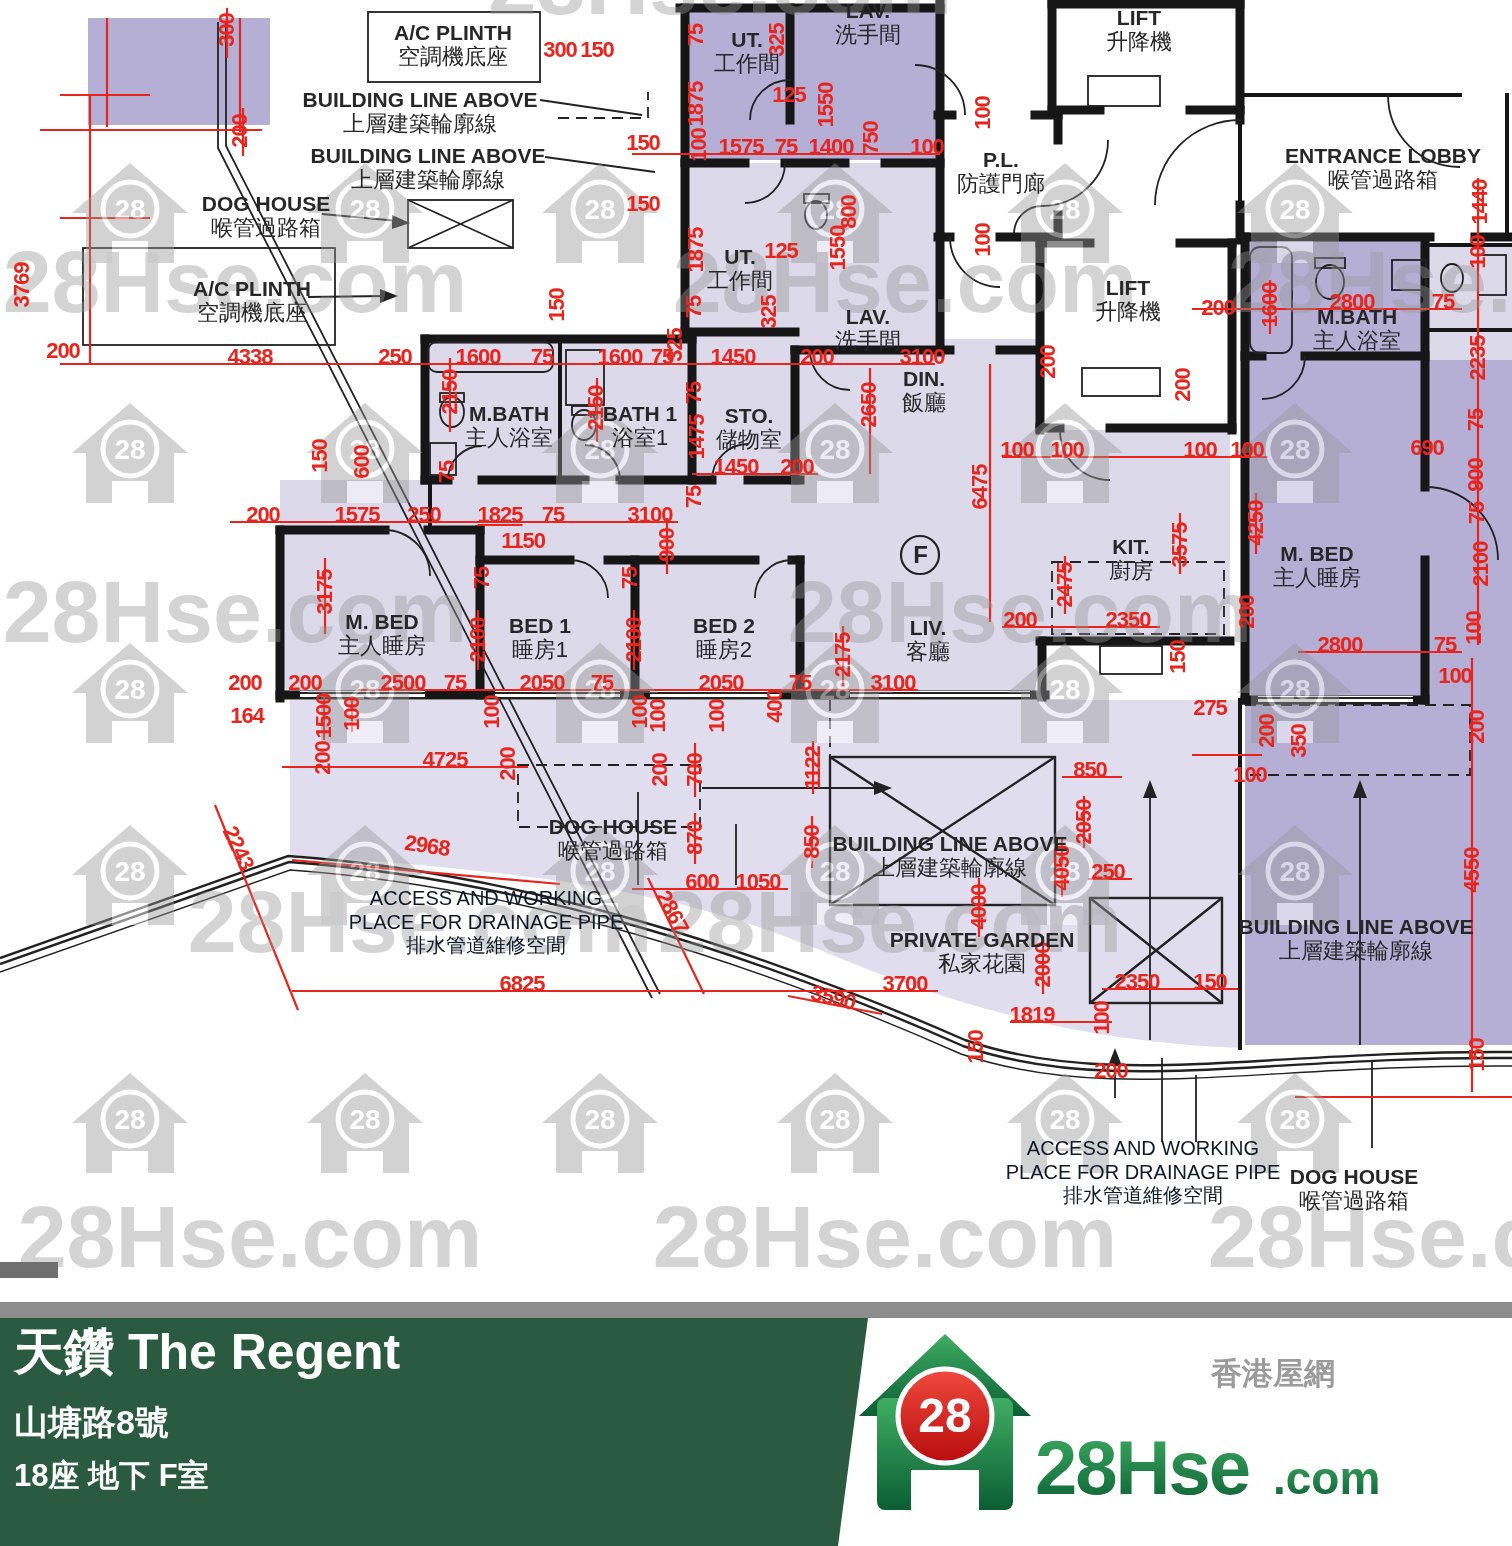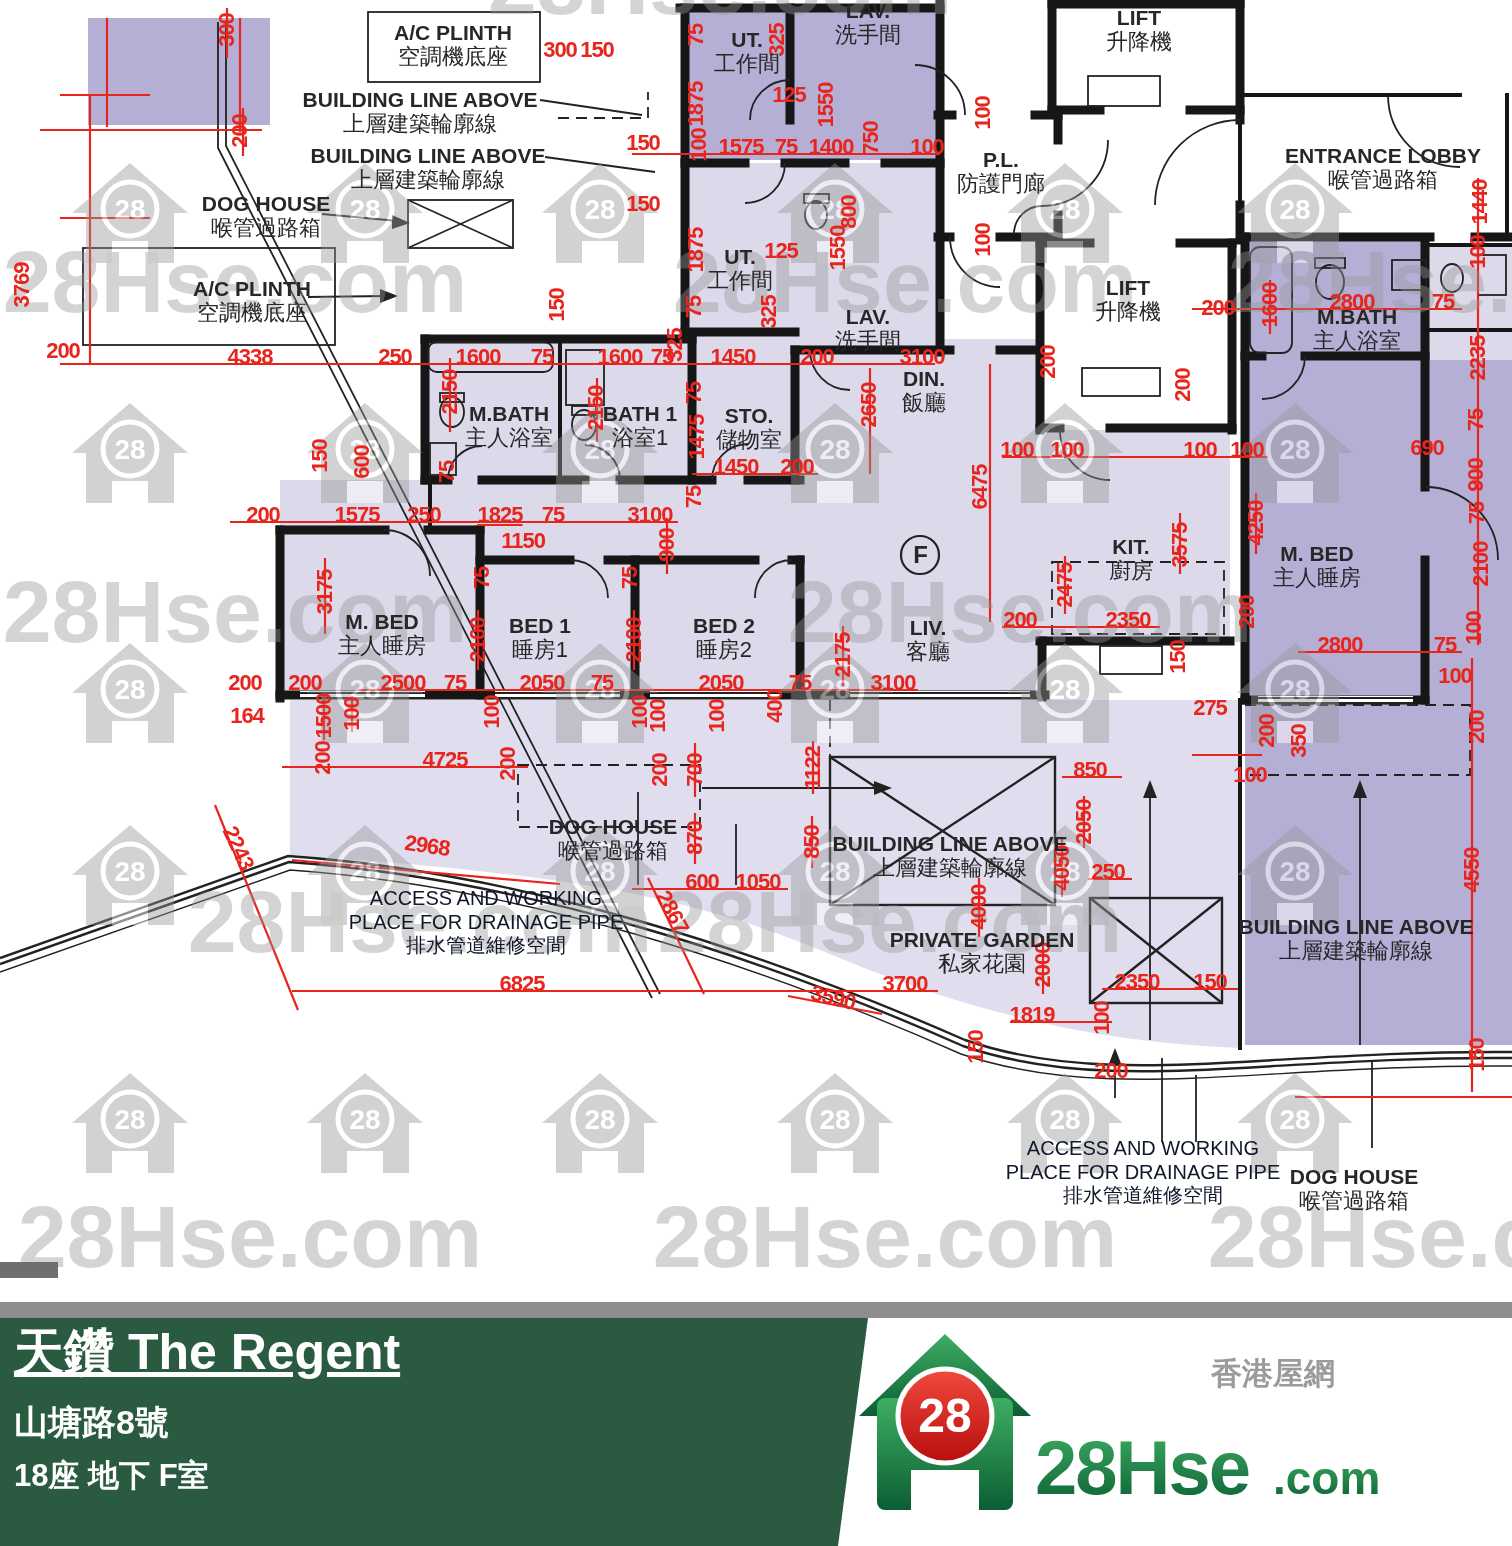--- a/index.html
+++ b/index.html
@@ -14,21 +14,21 @@
   .room .en{font-size:21px;letter-spacing:0px;font-weight:bold;}
   .room .zh{font-size:22px;}
   .note{position:absolute;color:#0f172a;transform:translate(-50%,-50%);text-align:center;
         line-height:1.18;font-size:20px;white-space:nowrap;}
   
   .grayband{position:absolute;left:0;top:1302px;width:1512px;height:16px;background:#8d8d8d;}
   .graychip{position:absolute;left:0;top:1262px;width:58px;height:16px;background:#6f6f6f;}
   .footer{position:absolute;left:0;top:1318px;width:1512px;height:228px;background:#ffffff;}
   .footer-green{position:absolute;left:0;top:0;width:868px;height:228px;background:var(--green);
         clip-path:polygon(0 0,100% 0,calc(100% - 30px) 100%,0 100%);color:#fff;padding:6px 0 0 14px;box-sizing:border-box;}
-  .f-title{font-size:50px;font-weight:bold;line-height:1.12;text-decoration:underline;}
+  .f-title{font-size:50px;font-weight:bold;line-height:1.12;}
   .f-line1{font-size:34px;font-weight:bold;margin-top:20px;}
   .f-line2{font-size:31px;font-weight:bold;margin-top:9px;}
   .f-line3{font-size:28px;font-weight:bold;margin-top:10px;}
 </style>
 </head>
 <body>
 
 <div class="stage">
 
   <svg class="layer" width="1512" height="1302" viewBox="0 0 1512 1302">

